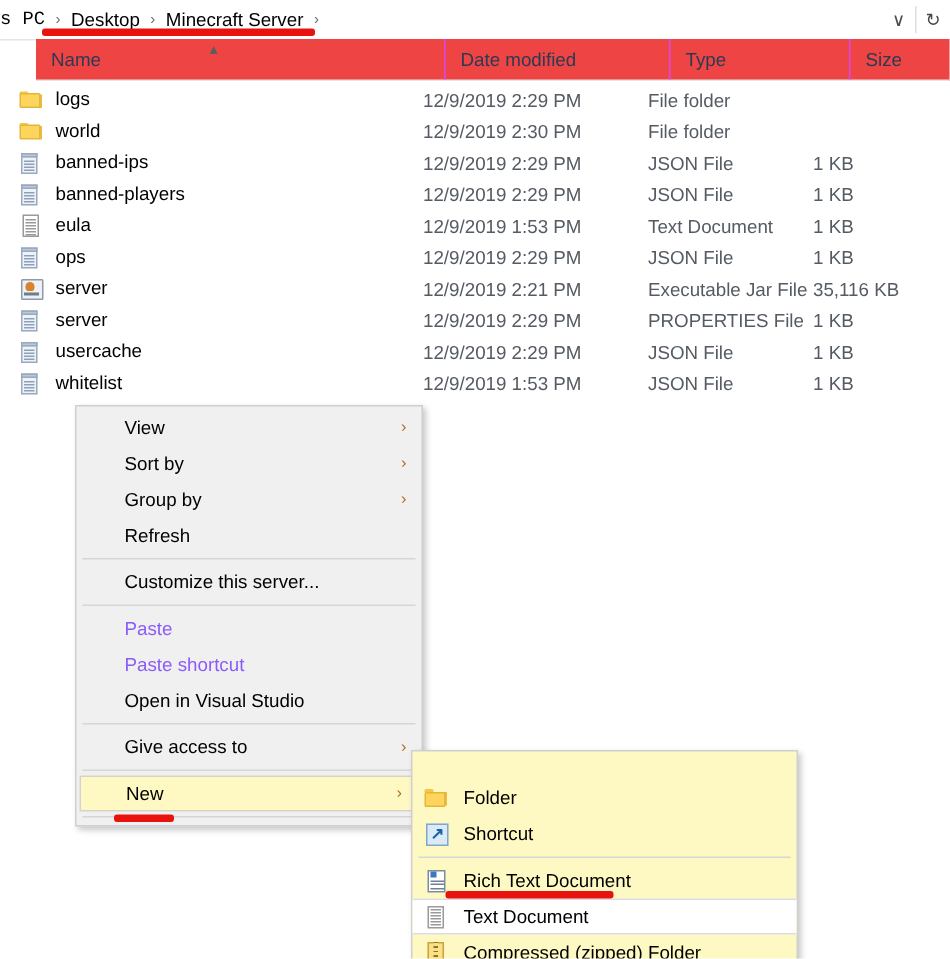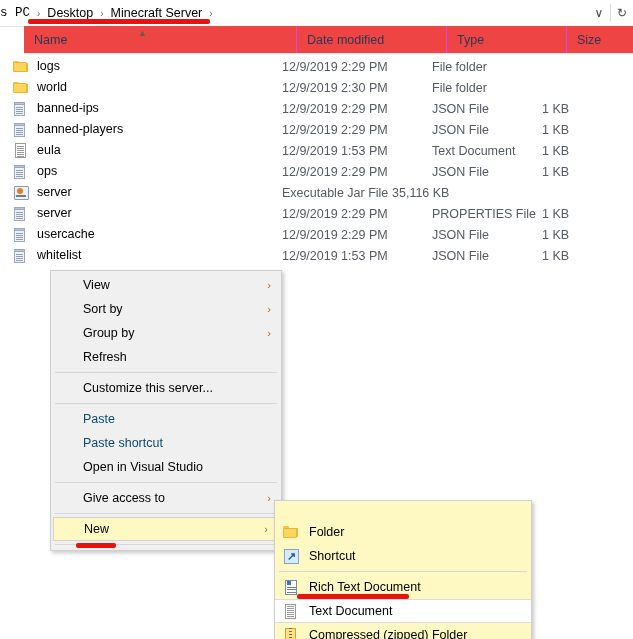--- a/index.html
+++ b/index.html
@@ -199,21 +199,21 @@
     height: 24px;
     display: flex;
     align-items: center;
     padding-left: 32px;
     padding-right: 15px;
     font-size: 12.5px;
     color: #000000;
     position: relative;
     box-sizing: border-box;
   }
-  .mi.disabled { color: #0c4a6e; }
+  .mi.disabled { color: #8b5cf6; }
   .mi.hovered {
     background: #fef9c3;
     border: 1px solid #d2d2d2;
     margin: 0 2px;
     padding-left: 30px;
     box-sizing: border-box;
   }
   .mi .arrow {
     position: absolute;
     right: 10px;
@@ -425,20 +425,21 @@
     </div>
     <div class="row">
       <div class="cell-name">
         <span class="ficon ic-jar">
           <span class="box"></span>
           <span class="cup"></span>
           <span class="bar"></span>
         </span>
         <span>server</span>
       </div>
+      <div class="cell-date">12/9/2019 2:21 PM</div>
       <div class="cell-type">Executable Jar File</div>
       <div class="cell-size">35,116 KB</div>
     </div>
     <div class="row">
       <div class="cell-name">
         <span class="ficon ic-json">
           <span class="sheet"></span>
           <span class="top"></span>
           <span class="ln l1"></span>
           <span class="ln l2"></span>

